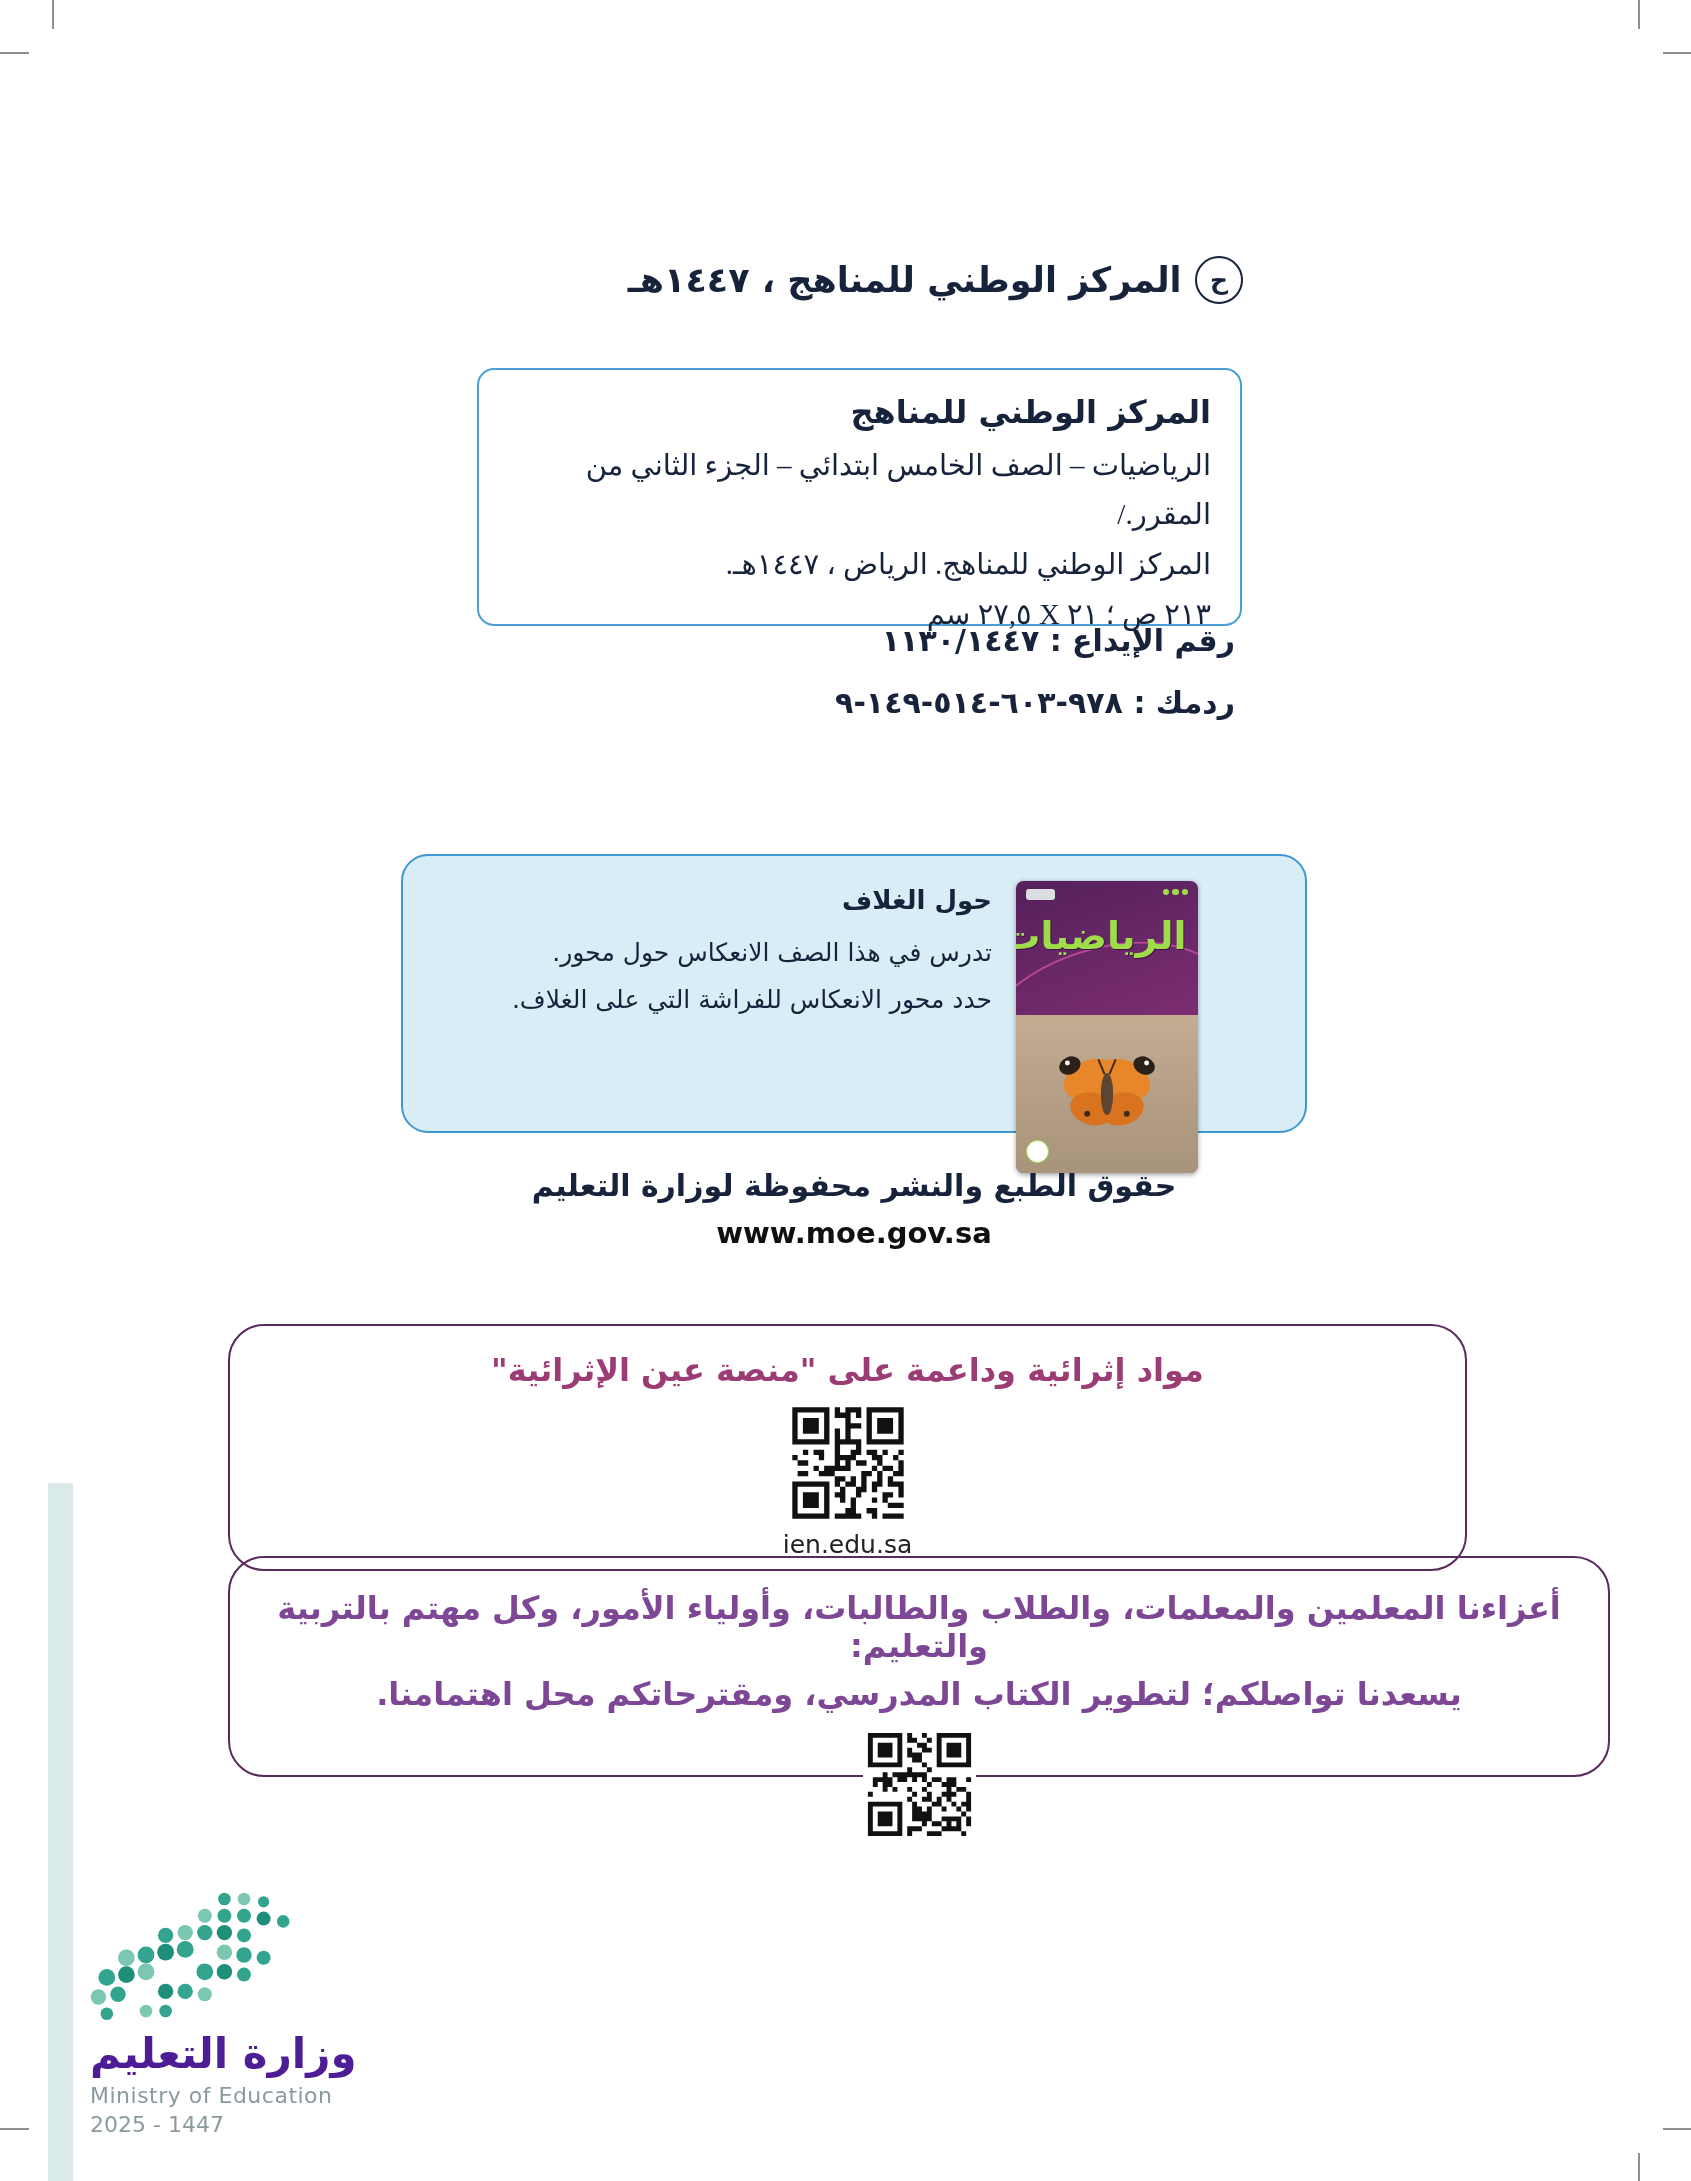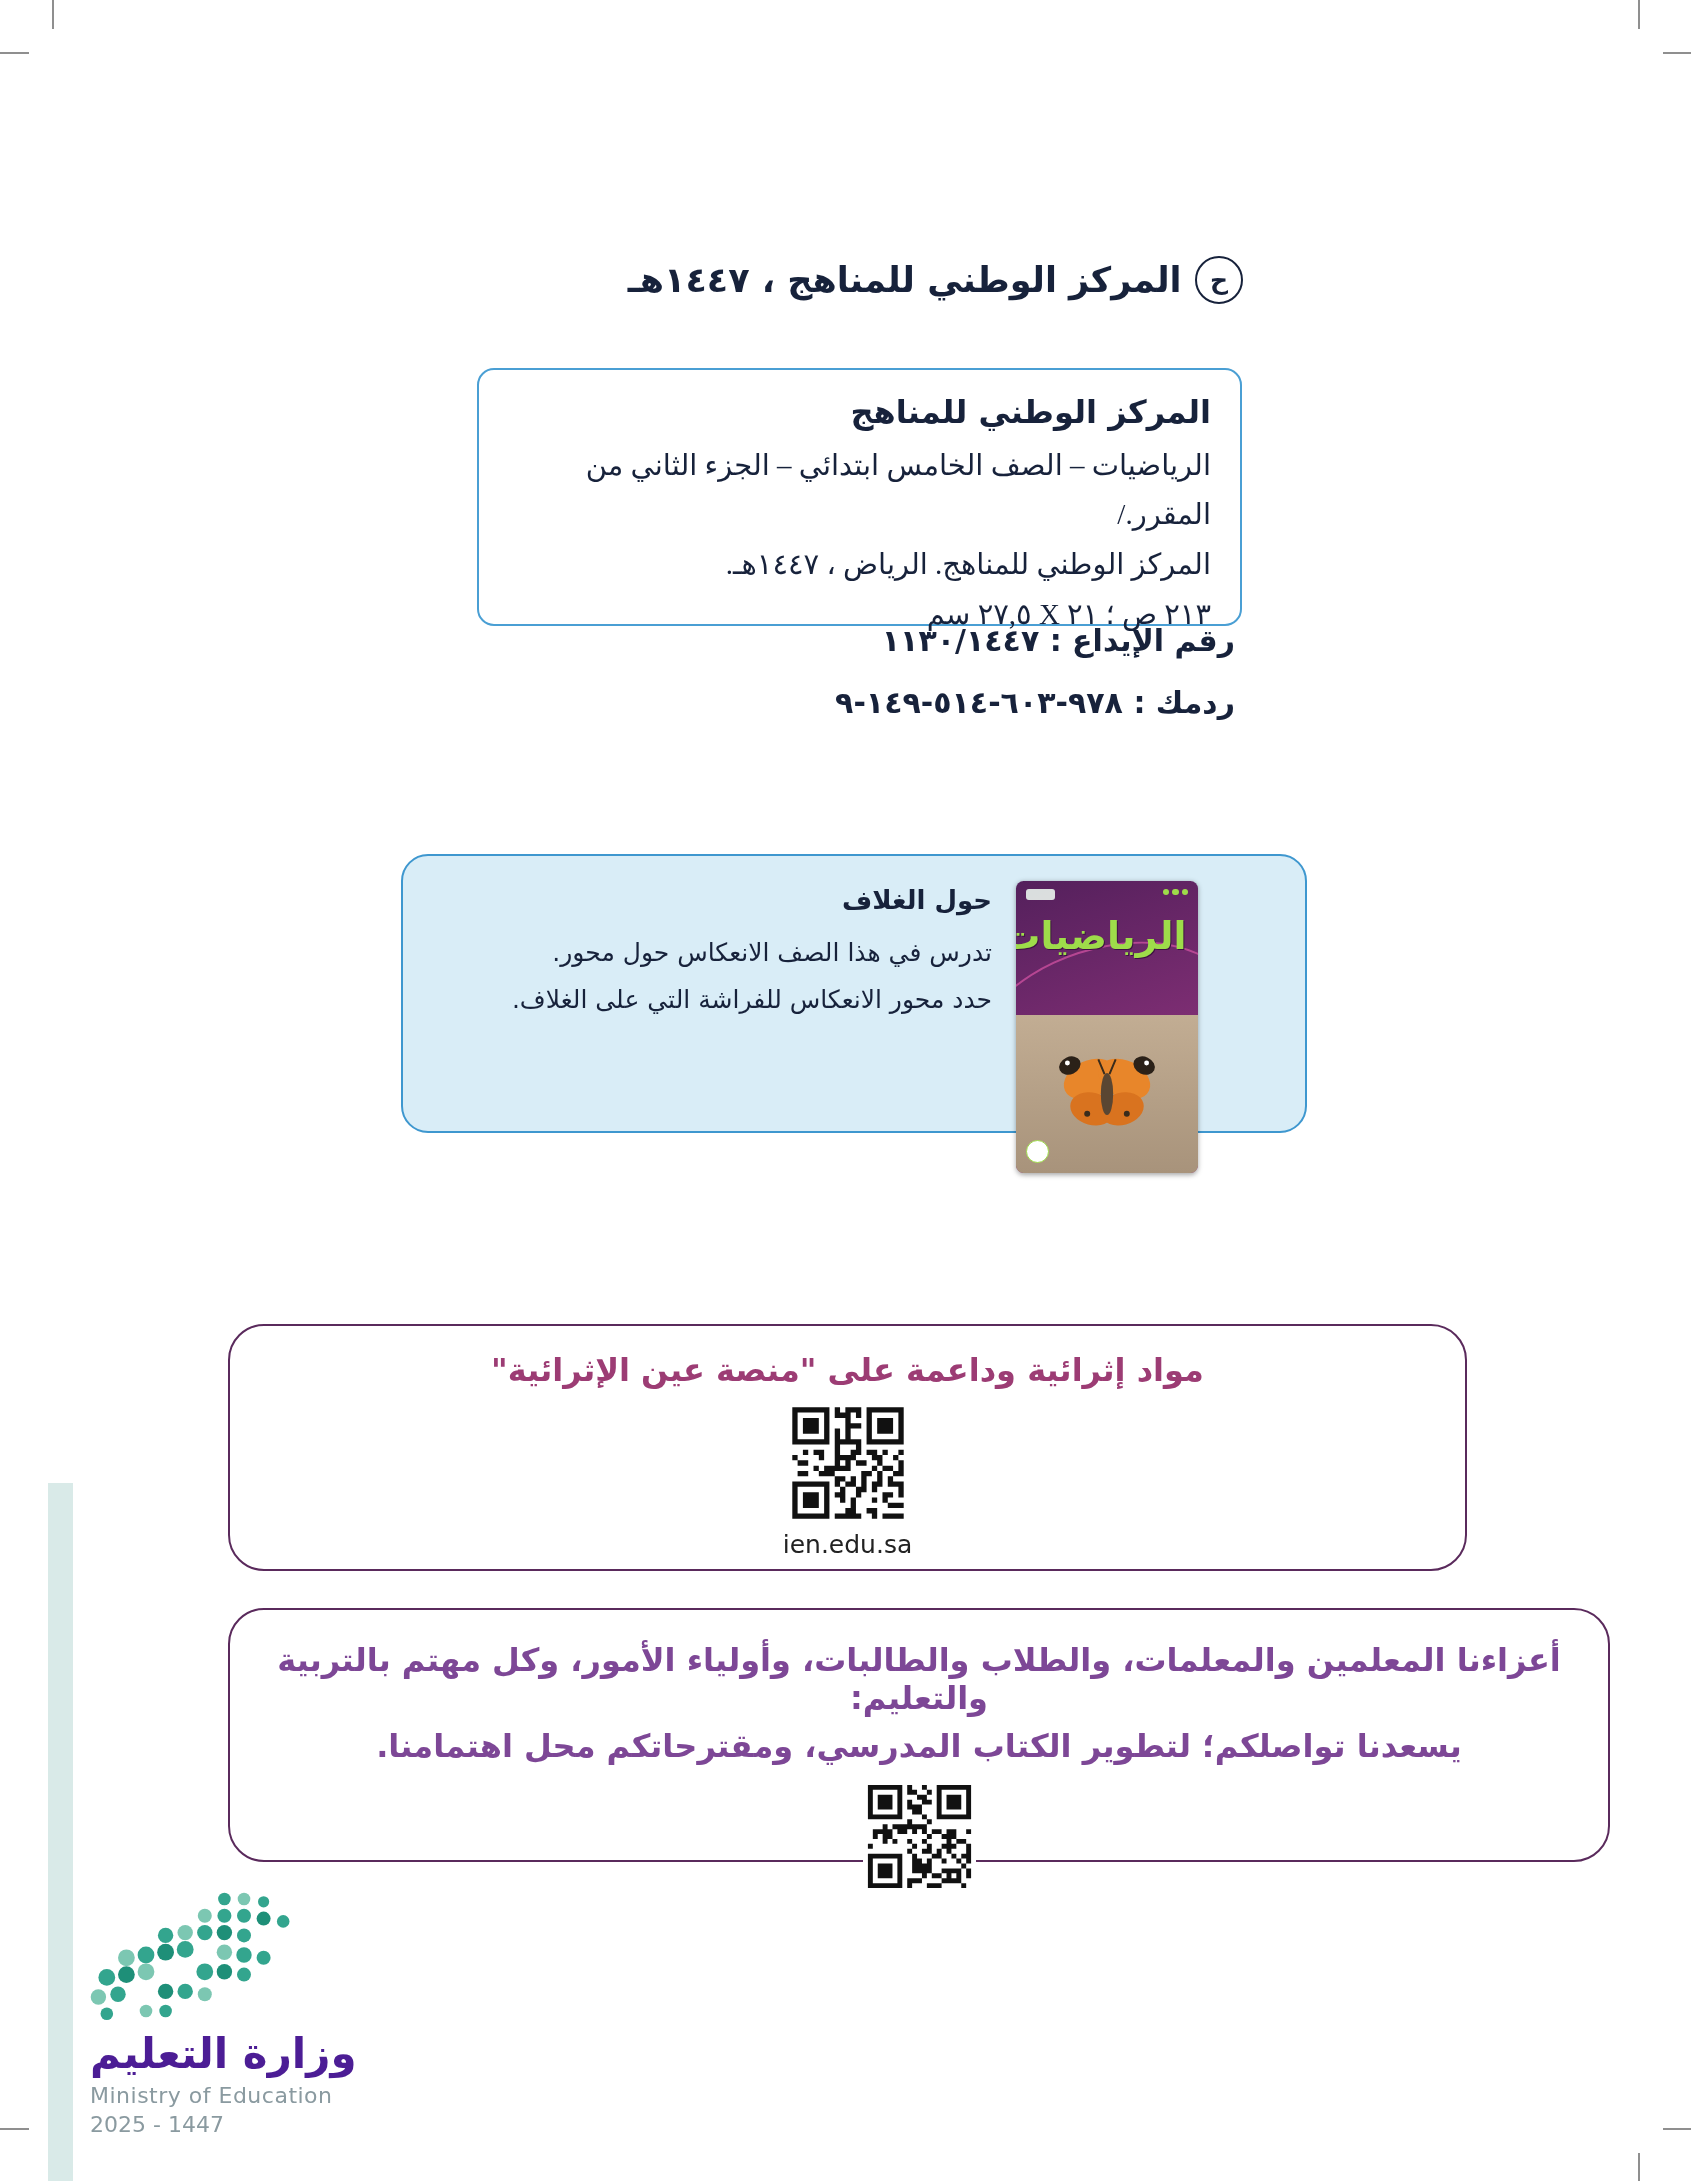--- a/index.html
+++ b/index.html
@@ -56,21 +56,21 @@
 
   
   .rights{position:absolute;left:401px;top:1168px;width:906px;text-align:center;}
   .rights-line{font-size:30px;font-weight:700;}
   .rights-url{font-size:29px;font-weight:700;margin-top:13.4px;color:#101010;direction:ltr;}
 
   
   .pbox{position:absolute;box-sizing:border-box;border:2.9px solid #5a2a5c;border-radius:36px;
         text-align:center;direction:rtl;}
   .pbox1{left:228px;top:1324px;width:1239px;height:247px;}
-  .pbox2{left:228px;top:1608px;width:1382px;height:254px;}
+  .pbox2{left:228px;top:1556px;width:1382px;height:221px;}
   .ptitle{font-size:32px;font-weight:600;color:#9c3c74;margin-top:25px;}
   .pline{font-size:32px;font-weight:600;color:#7d4796;}
   .pline.first{margin-top:31px;}
   .pline.second{margin-top:9.6px;}
   .qr{width:122px;height:122px;margin:13.4px auto 5.7px auto;background:#fff;}
   .pbox2 .qr{width:113px;height:113px;margin-top:15.3px;}
   .qr svg{width:100%;height:100%;display:block;}
   .qcap{font-size:25px;color:#222;direction:ltr;}
 
   
@@ -140,20 +140,24 @@
       </div>
       <div class="cover-page-circle"></div>
     </div>
     <div class="about-text" dir="rtl">
       <div class="about-title">حول الغلاف</div>
       <div class="about-line">تدرس في هذا الصف الانعكاس حول محور.</div>
       <div class="about-line">حدد محور الانعكاس للفراشة التي على الغلاف.</div>
     </div>
   </div>
 
+  <div class="rights">
+    <div class="rights-line" dir="rtl">حقوق الطبع والنشر محفوظة لوزارة التعليم</div>
+    <div class="rights-url">www.moe.gov.sa</div>
+  </div>
 
   <div class="pbox pbox1">
     <div class="ptitle">مواد إثرائية وداعمة على "منصة عين الإثرائية"</div>
     <div class="qr">
         <svg viewBox="-6 -6 138 138" xmlns="http://www.w3.org/2000/svg">
           <rect x="-6" y="-6" width="138" height="138" fill="#fff"></rect>
           <path d="M48 0h6v6h-6zM60 0h6v6h-6zM66 0h6v6h-6zM72 0h6v6h-6zM48 6h6v6h-6zM54 6h6v6h-6zM60 6h6v6h-6zM72 6h6v6h-6zM60 12h6v6h-6zM60 18h6v6h-6zM66 18h6v6h-6zM72 18h6v6h-6zM48 24h6v6h-6zM60 24h6v6h-6zM48 30h6v6h-6zM60 30h6v6h-6zM48 36h6v6h-6zM54 36h6v6h-6zM60 36h6v6h-6zM66 36h6v6h-6zM72 36h6v6h-6zM48 42h6v6h-6zM72 42h6v6h-6zM12 48h6v6h-6zM24 48h6v6h-6zM30 48h6v6h-6zM48 48h6v6h-6zM66 48h6v6h-6zM72 48h6v6h-6zM84 48h6v6h-6zM90 48h6v6h-6zM102 48h6v6h-6zM120 48h6v6h-6zM0 54h6v6h-6zM30 54h6v6h-6zM48 54h6v6h-6zM54 54h6v6h-6zM60 54h6v6h-6zM66 54h6v6h-6zM90 54h6v6h-6zM96 54h6v6h-6zM114 54h6v6h-6zM6 60h6v6h-6zM12 60h6v6h-6zM48 60h6v6h-6zM60 60h6v6h-6zM72 60h6v6h-6zM78 60h6v6h-6zM96 60h6v6h-6zM120 60h6v6h-6zM24 66h6v6h-6zM36 66h6v6h-6zM42 66h6v6h-6zM48 66h6v6h-6zM54 66h6v6h-6zM60 66h6v6h-6zM90 66h6v6h-6zM102 66h6v6h-6zM108 66h6v6h-6zM120 66h6v6h-6zM6 72h6v6h-6zM12 72h6v6h-6zM30 72h6v6h-6zM36 72h6v6h-6zM42 72h6v6h-6zM78 72h6v6h-6zM84 72h6v6h-6zM96 72h6v6h-6zM114 72h6v6h-6zM120 72h6v6h-6zM48 78h6v6h-6zM54 78h6v6h-6zM66 78h6v6h-6zM78 78h6v6h-6zM96 78h6v6h-6zM108 78h6v6h-6zM48 84h6v6h-6zM60 84h6v6h-6zM66 84h6v6h-6zM78 84h6v6h-6zM90 84h6v6h-6zM96 84h6v6h-6zM108 84h6v6h-6zM114 84h6v6h-6zM120 84h6v6h-6zM54 90h6v6h-6zM72 90h6v6h-6zM78 90h6v6h-6zM90 90h6v6h-6zM120 90h6v6h-6zM48 96h6v6h-6zM54 96h6v6h-6zM72 96h6v6h-6zM102 96h6v6h-6zM108 96h6v6h-6zM120 96h6v6h-6zM54 102h6v6h-6zM66 102h6v6h-6zM90 102h6v6h-6zM102 102h6v6h-6zM66 108h6v6h-6zM108 108h6v6h-6zM114 108h6v6h-6zM120 108h6v6h-6zM60 114h6v6h-6zM66 114h6v6h-6zM84 114h6v6h-6zM90 114h6v6h-6zM48 120h6v6h-6zM54 120h6v6h-6zM60 120h6v6h-6zM66 120h6v6h-6zM72 120h6v6h-6zM90 120h6v6h-6zM102 120h6v6h-6zM108 120h6v6h-6zM114 120h6v6h-6zM120 120h6v6h-6zM0 0h42v42h-42zM6 6v30h30v-30zM12 12h18v18h-18zM84 0h42v42h-42zM90 6v30h30v-30zM96 12h18v18h-18zM0 84h42v42h-42zM6 90v30h30v-30zM12 96h18v18h-18z" fill="#111" fill-rule="evenodd"></path>
         </svg>
       </div>
     <div class="qcap">ien.edu.sa</div>

